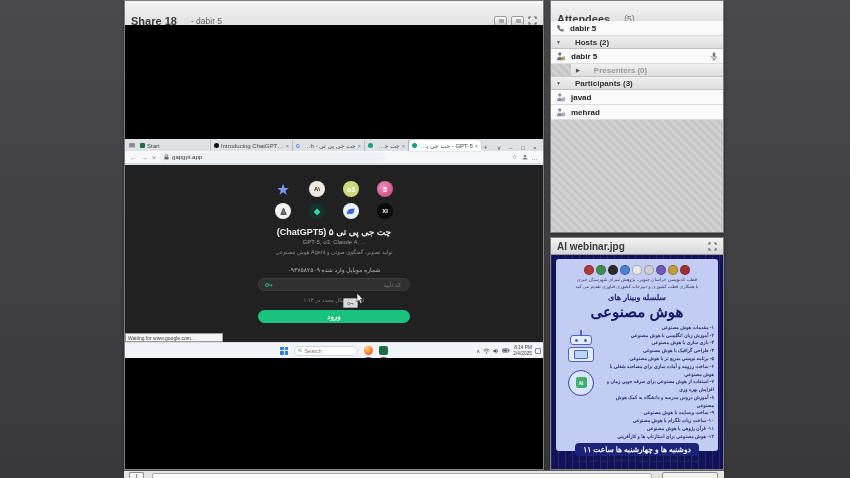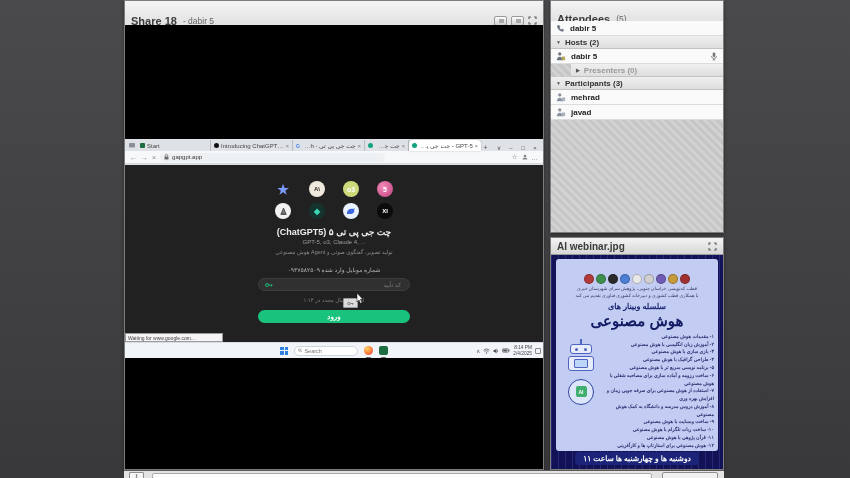--- a/index.html
+++ b/index.html
@@ -2,21 +2,21 @@
 <html><head>
 <meta charset="utf-8">
 <style>
   * { margin:0; padding:0; box-sizing:border-box; }
   html,body { width:850px; height:478px; overflow:hidden; }
   body { font-family:"Liberation Sans", sans-serif; background:linear-gradient(180deg,#4a4a4c,#39393b); position:relative; }
   .stage { position:absolute; left:124px; top:0; width:600px; height:478px; }
   .pod { position:absolute; background:#fff; border:1px solid #7d7d7d; box-shadow:0 1px 3px rgba(0,0,0,.4); }
   .pod-header { height:36px; background:linear-gradient(180deg,#f4f4f4,#d6d6d6); border-bottom:1px solid #9a9a9a; display:flex; align-items:center; padding:0 6px; color:#3c3c3c; }
   .pod-title { font-weight:bold; font-size:11px; }
-  .pod-sub { font-size:8.5px; color:#666; margin-left:6px; }
+  .pod-sub { font-size:8.5px; color:#666; margin-left:14px; }
   .hdr-right { margin-left:auto; display:flex; align-items:center; gap:4px; }
   .layout-btn { width:13px; height:10px; background:linear-gradient(180deg,#fdfdfd,#cfcfcf); border:1px solid #9a9a9a; border-radius:2px; position:relative; }
   .layout-btn::after { content:""; position:absolute; right:2px; top:2px; width:5px; height:4px; background:#aaa; }
   svg { display:block; }
 
   
   .share-pod { left:0; top:0; width:420px; height:470px; }
   .share-pod .pod-header { height:40px; }
   .share-body { position:absolute; top:24px; left:0; right:0; bottom:0; background:#000; overflow:hidden; }
 
@@ -83,33 +83,33 @@
   .bb-pause { position:absolute; left:5px; top:1px; width:15px; height:7px; background:#f6f6f6; border:1px solid #8e8e8e; border-radius:1px; font-size:5px; color:#555; text-align:center; line-height:6px; }
   .bb-strip { position:absolute; left:28px; right:72px; top:2px; height:6px; background:#fdfdfd; border:1px solid #aaa; border-radius:2px; }
   .bb-btn { position:absolute; right:6px; top:1px; width:56px; height:8px; background:#f1f1f1; border:1px solid #8e8e8e; border-radius:2px; }
 
   
   .attendees-pod { left:426px; top:0; width:174px; height:233px; background:#c9c9c9; }
   .att-body { position:absolute; top:20px; left:0; right:0; bottom:0;
     background:repeating-linear-gradient(45deg,#d2d2d2 0 3px,#c6c6c6 3px 6px); }
   .att-row { height:15px; background:#fafafa; border-bottom:1px solid #dcdcdc; display:flex; align-items:center; padding:0 5px; gap:5px; font-size:8px; color:#222; font-weight:bold; }
   .att-row .name { white-space:nowrap; overflow:hidden; }
-  .sec-row { height:13px; background:linear-gradient(180deg,#efefef,#dedede); border-bottom:1px solid #c2c2c2; display:flex; align-items:center; padding:0 5px; gap:4px; font-size:8px; color:#333; font-weight:bold; }
+  .sec-row { height:13px; background:linear-gradient(180deg,#efefef,#dedede); border-bottom:1px solid #c2c2c2; display:flex; align-items:center; padding:0 5px; gap:14px; font-size:8px; color:#333; font-weight:bold; }
   .sec-row .tri { font-size:5px; color:#555; }
   .sec-row.dim { color:#9a9a9a;margin-left:20px; }
   .row-right { margin-left:auto; }
   .rtl { direction:rtl; }
 
   
   .webinar-pod { left:426px; top:237px; width:174px; height:233px; }
   .webinar-pod .pod-header { height:17px;gap:8px; }
   .poster { position:absolute; top:17px; left:0; right:0; bottom:0; background:#141257; overflow:hidden; }
   .poster::after { content:""; position:absolute; inset:0;
     background:repeating-linear-gradient(90deg,rgba(120,140,255,.18) 0 1px,transparent 1px 7px); }
-  .poster-card { position:absolute; top:4px; left:5px; right:5px; bottom:18px; background:#c3cdf4; border-radius:3px; padding:14px 4px; display:flex; flex-direction:column; align-items:center; z-index:1; }
+  .poster-card { position:absolute; top:4px; left:5px; right:5px; bottom:18px; background:#c3cdf4; border-radius:3px; padding:5px 4px; display:flex; flex-direction:column; align-items:center; z-index:1; }
   .logo-row { display:flex; gap:2px; margin-top:1px; }
   .logo-dot { width:10px; height:10px; border-radius:50%; border:1px solid rgba(0,0,0,.25); }
   .org-line { font-size:4.6px; color:#333a66; margin-top:1.5px; text-align:center; line-height:1.3; }
   .series-title { margin-top:3px; font-size:8px; font-weight:bold; color:#1b2470; }
   .main-title { font-size:15px; font-weight:900; color:#131b63; letter-spacing:1px; margin-top:1px; }
   .poster-body { display:flex; width:100%; margin-top:3px; gap:3px; }
   .left-art { width:42px; display:flex; flex-direction:column; align-items:center; gap:6px; padding-top:6px; }
   .robot { width:30px; height:34px; position:relative; }
   .robot .head { position:absolute; top:5px; left:4px; width:22px; height:10px; background:#e7ecfd; border:1px solid #4f63c0; border-radius:3px; }
   .robot .head::before,.robot .head::after { content:""; position:absolute; top:3px; width:3px; height:3px; border-radius:50%; background:#4f63c0; }
@@ -347,31 +347,31 @@
         <span>Participants (3)</span>
       </div>
       <div class="att-row">
         <span>
           <svg width="10" height="10" viewBox="0 0 12 12">
               <circle cx="4.5" cy="3.5" r="2" fill="#8a93a0"></circle>
               <path d="M1 11c0-2.5 1.6-4 3.5-4s3.5 1.5 3.5 4z" fill="#8a93a0"></path>
               <rect x="7" y="6.5" width="4" height="4.5" rx="0.6" fill="#aab2bd"></rect>
             </svg>
         </span>
-        <span class="name">mehrad</span>
+        <span class="name">javad</span>
       </div>
       <div class="att-row">
         <span>
           <svg width="10" height="10" viewBox="0 0 12 12">
               <circle cx="4.5" cy="3.5" r="2" fill="#8a93a0"></circle>
               <path d="M1 11c0-2.5 1.6-4 3.5-4s3.5 1.5 3.5 4z" fill="#8a93a0"></path>
               <rect x="7" y="6.5" width="4" height="4.5" rx="0.6" fill="#aab2bd"></rect>
             </svg>
         </span>
-        <span class="name">javad</span>
+        <span class="name">mehrad</span>
       </div>
     </div>
   </div>
 
   <div class="pod webinar-pod">
     <div class="pod-header">
       <span class="pod-title" style="font-size:10px">AI webinar.jpg</span>
       <span class="hdr-right">
         <span>
           <svg width="9" height="9" viewBox="0 0 9 9">

